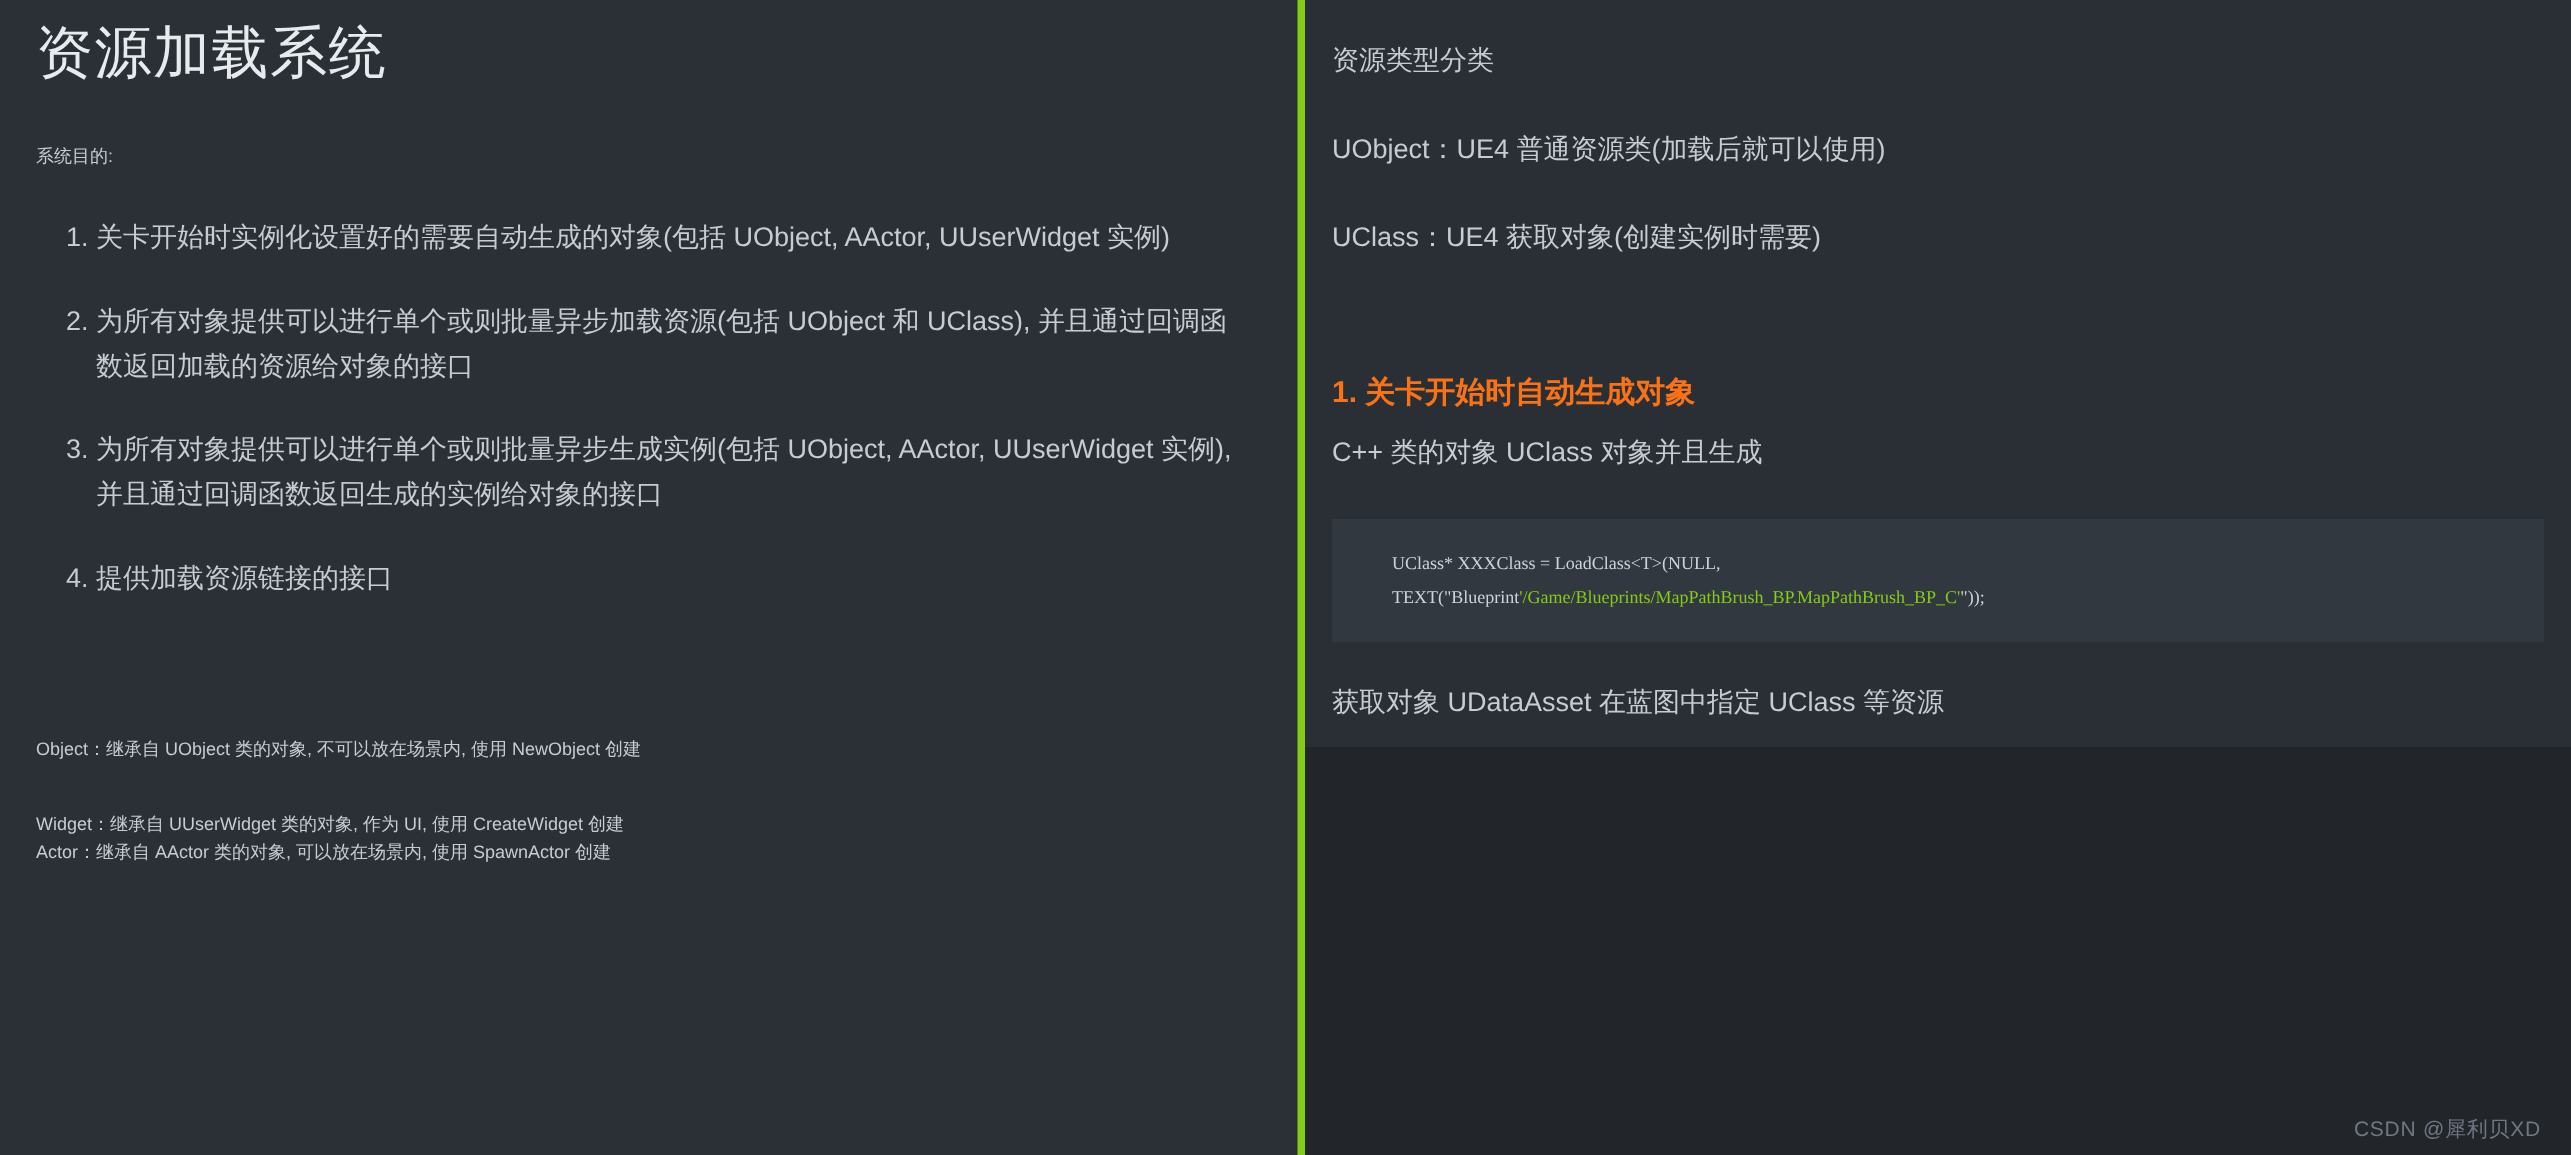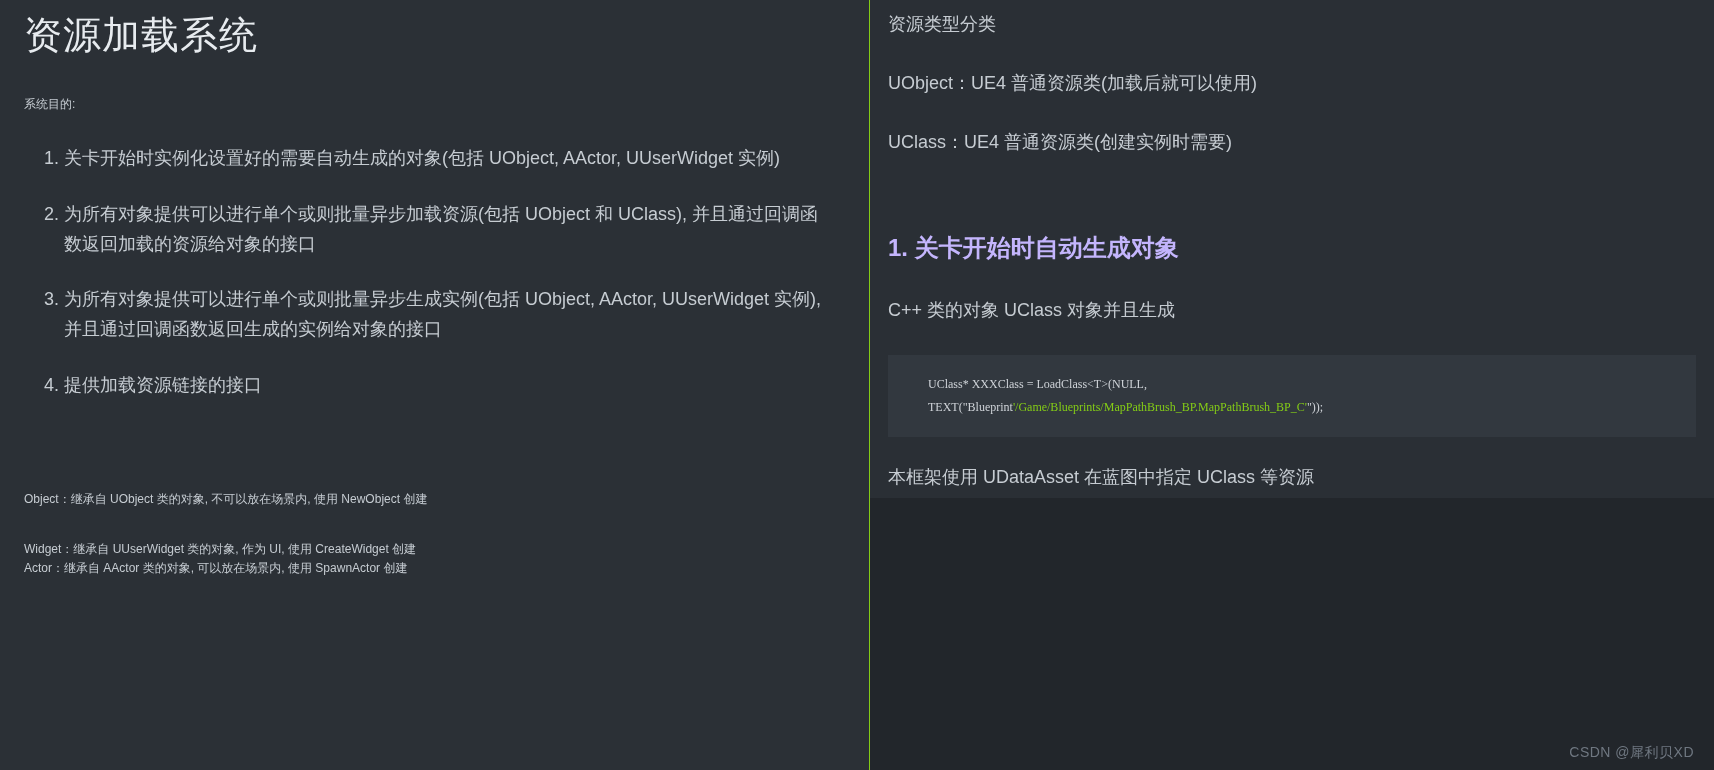--- a/index.html
+++ b/index.html
@@ -13,29 +13,29 @@
   }
   .page {
     display: flex;
     width: 100%;
     height: 100%;
   }
   .col-left {
     width: 870px;
     padding: 10px 24px 24px 24px;
     background: #2b3036;
-    border-right: 1px solid #84cc16;
+    border-right: 5px solid #84cc16;
   }
   .col-right {
     flex: 1;
     background: #2a2f35;
     position: relative;
   }
   .col-right-inner {
-    padding: 10px 18px 24px 18px;
+    padding: 26px 18px 24px 18px;
   }
   .col-right-lower {
     position: absolute;
     left: 0; right: 0; top: 498px; bottom: 0;
     background: #22262b;
   }
   h1 {
     font-size: 38px;
     font-weight: 500;
     color: #e7ebef;
@@ -61,25 +61,25 @@
     padding-right: 10px;
   }
   .section-gap { height: 30px; }
   .para-right {
     font-size: 18px;
     line-height: 1.6;
     color: #c6ccd2;
     margin-bottom: 30px;
   }
   .h2-right {
-    font-size: 24px;
+    font-size: 20px;
     font-weight: 700;
-    color: #c4b5fd;
+    color: #f97316;
     margin-top: 76px;
-    margin-bottom: 32px;
+    margin-bottom: 12px;
   }
   .code-block {
     background: #32383f;
     padding: 18px 28px 18px 40px;
     font-family: Liberation Serif, serif;
     font-size: 12px;
     line-height: 1.9;
     color: #cfd3d8;
     white-space: nowrap;
     margin-bottom: 26px;
@@ -119,36 +119,36 @@
     <div class="para" style="margin-bottom:0">Widget：继承自 UUserWidget 类的对象, 作为 UI, 使用 CreateWidget 创建</div>
     <div class="para">Actor：继承自 AActor 类的对象, 可以放在场景内, 使用 SpawnActor 创建</div>
   </div>
 
   <div class="col-right">
     <div class="col-right-inner">
 
       <div class="para-right">资源类型分类</div>
 
       <div class="para-right">UObject：UE4 普通资源类(加载后就可以使用)</div>
-      <div class="para-right">UClass：UE4 普通资源类(创建实例时需要)</div>
+      <div class="para-right">UClass：UE4 获取对象(创建实例时需要)</div>
 
       <div class="h2-right">1. 关卡开始时自动生成对象</div>
 
       <div class="para-right">C++ 类的对象 UClass 对象并且生成</div>
 
       <div class="code-block">
         <div>
           <span>UClass* XXXClass = LoadClass&lt;T&gt;(NULL,</span>
         </div>
         <div>
           <span>TEXT("Blueprint</span><span class="code-str">'/Game/Blueprints/MapPathBrush_BP.MapPathBrush_BP_C'</span><span>"));</span>
         </div>
       </div>
 
-      <div class="para-right">本框架使用 UDataAsset 在蓝图中指定 UClass 等资源</div>
+      <div class="para-right">获取对象 UDataAsset 在蓝图中指定 UClass 等资源</div>
     </div>
 
     <div class="col-right-lower"></div>
 
     <div class="watermark">CSDN @犀利贝XD</div>
   </div>
 
 </div>
 
 </body></html>

